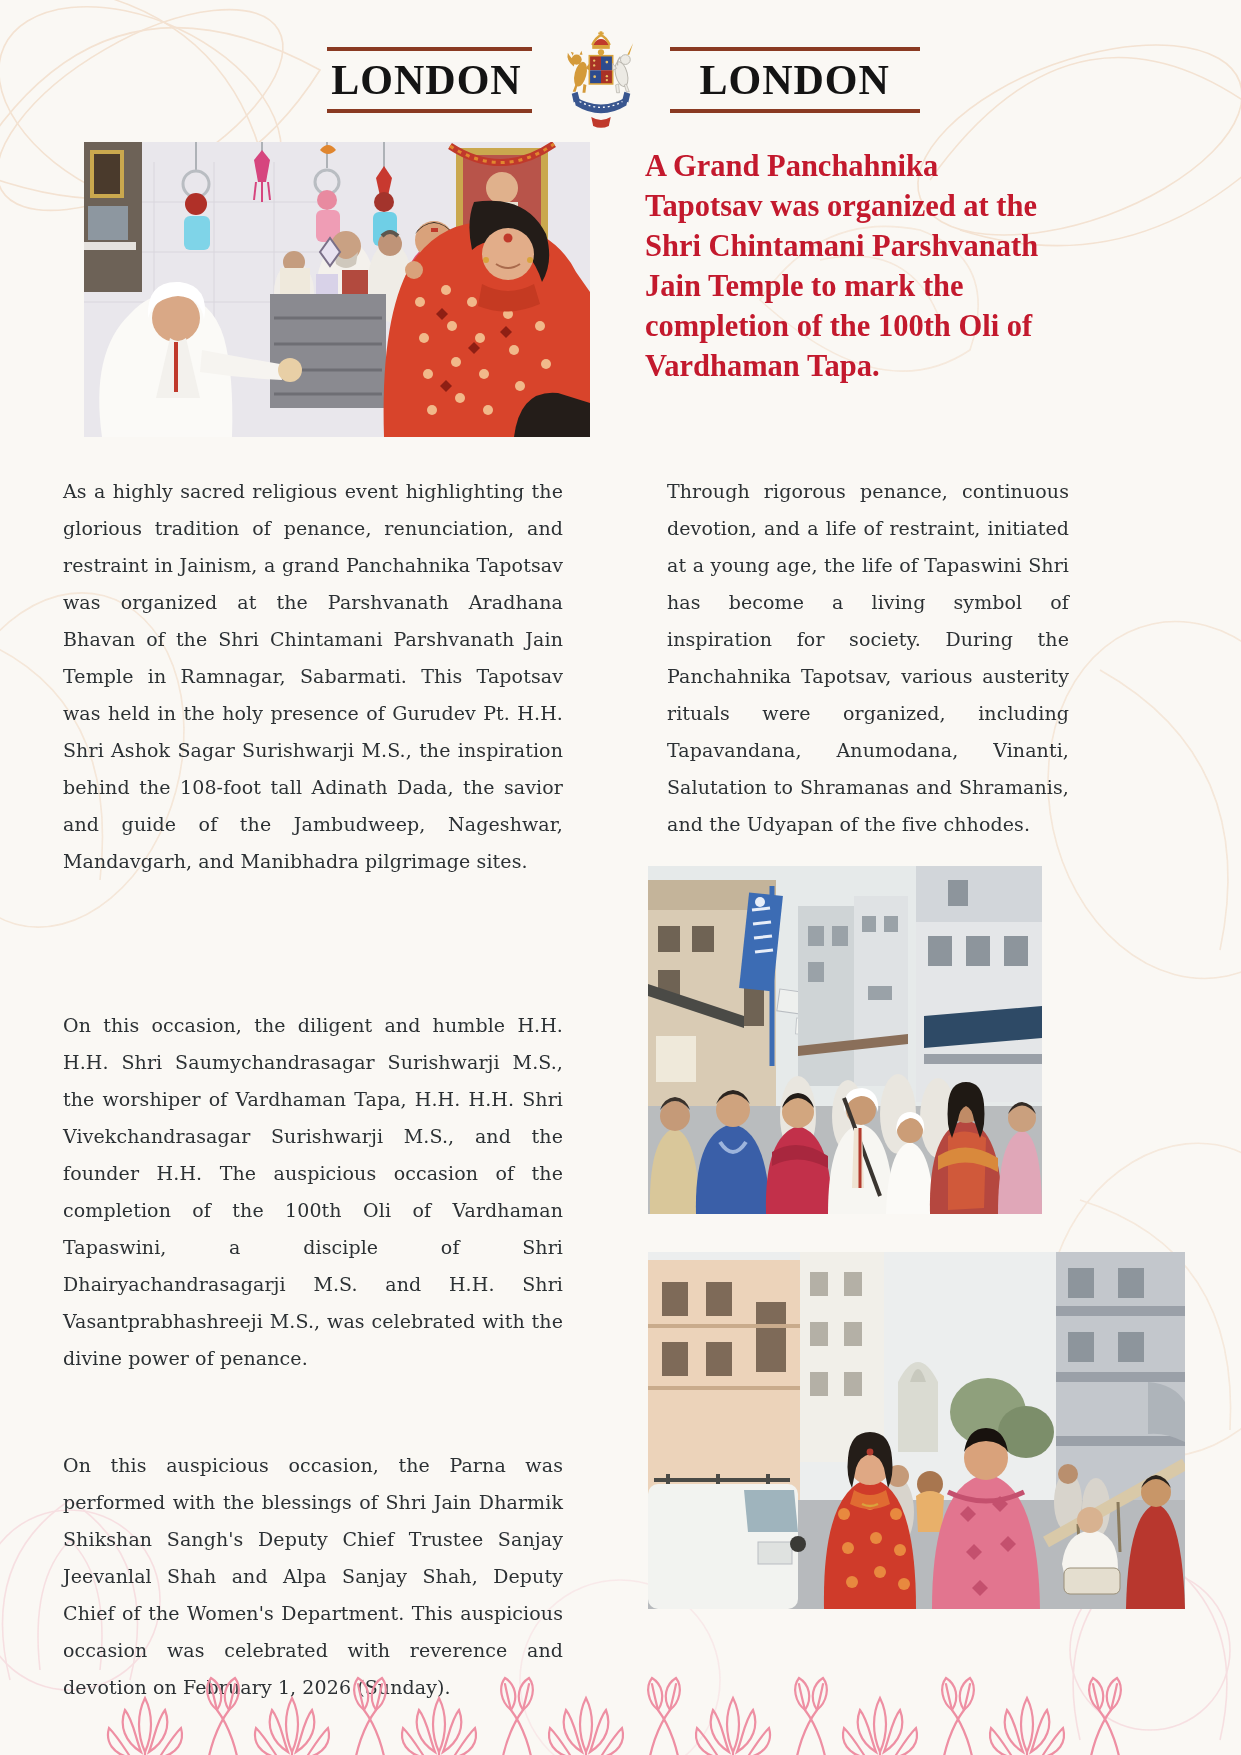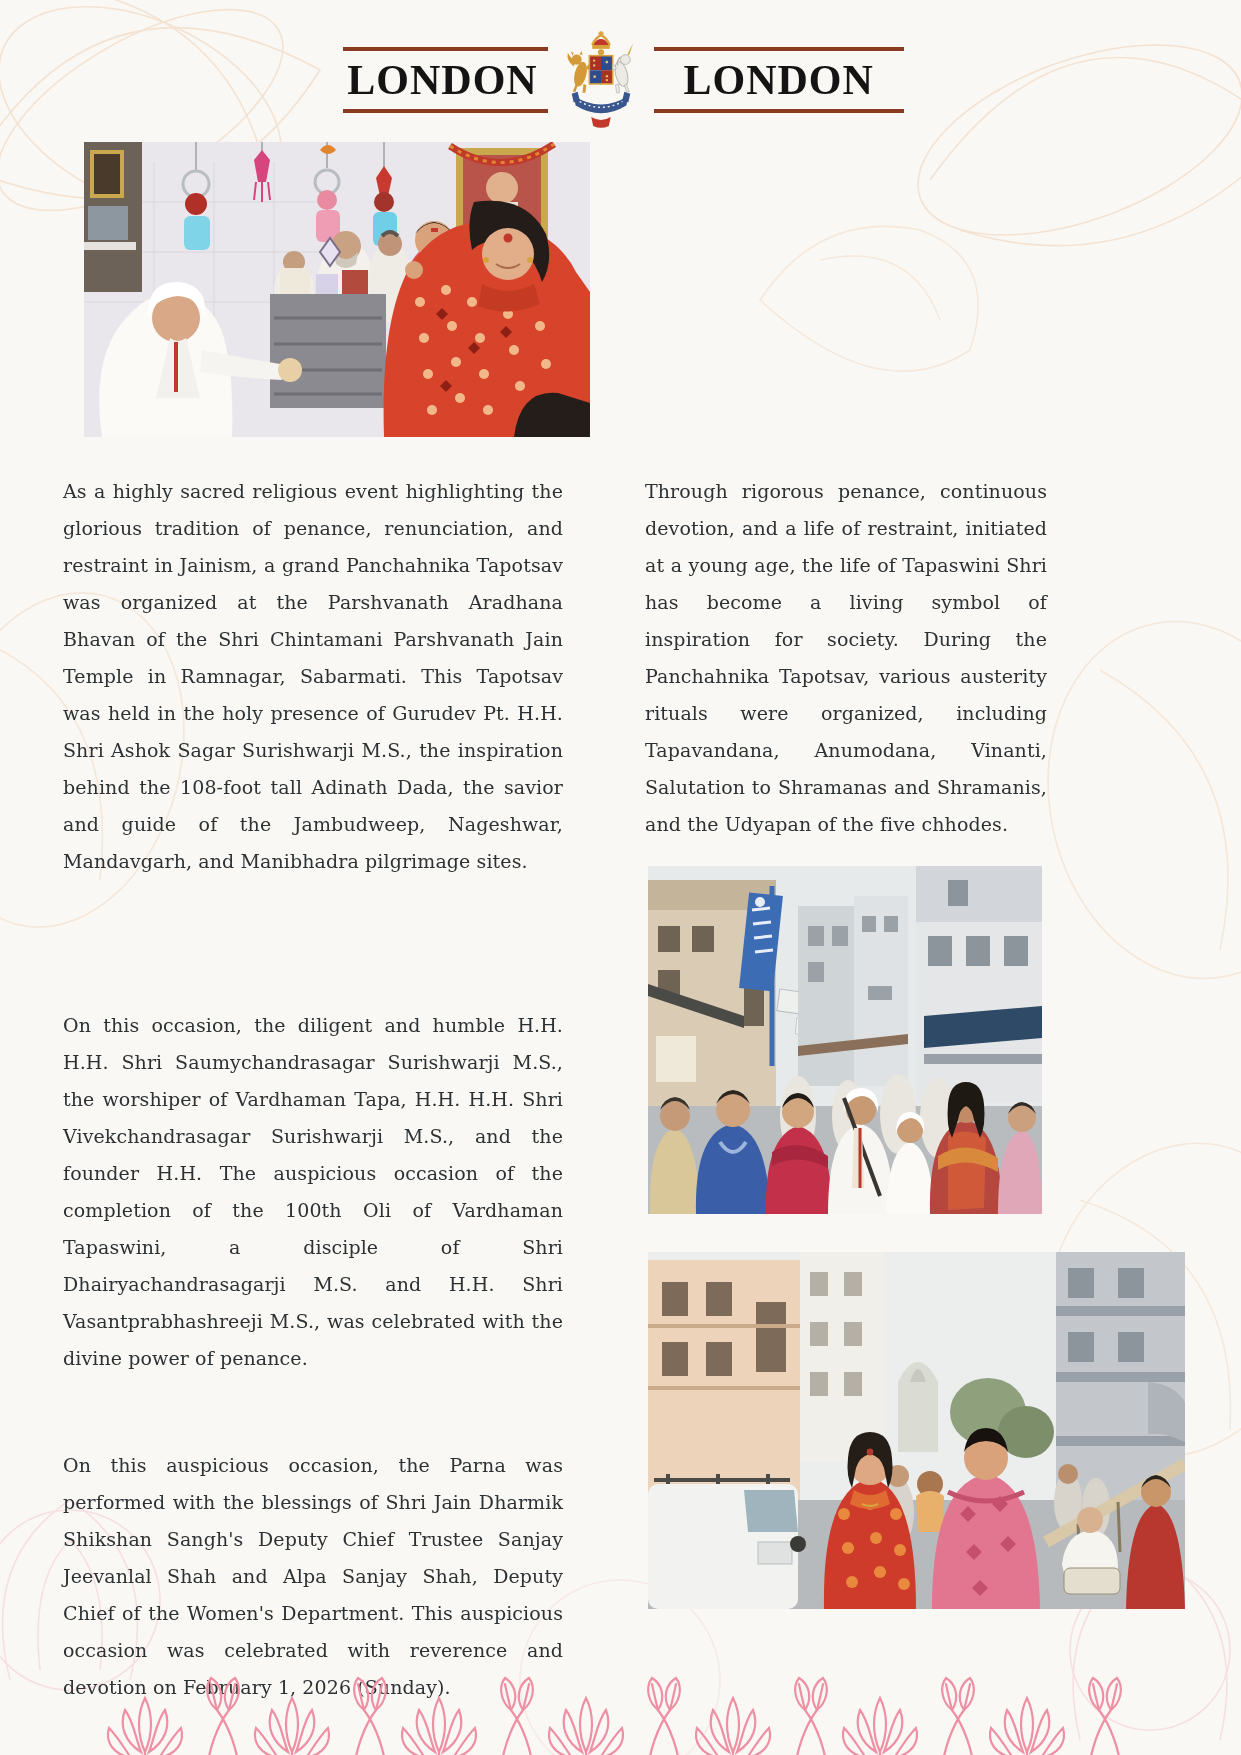--- a/index.html
+++ b/index.html
@@ -9,21 +9,21 @@
     position:relative; width:1241px; height:1755px;
     background:#faf8f4; overflow:hidden;
     font-family:"DejaVu Serif", serif;
   }
   .layer-motifs { position:absolute; inset:0; z-index:0; }
   .content { position:absolute; inset:0; z-index:1; }
 
   
   .masthead {
     position:absolute; top:26px; left:0; width:100%;
-    display:flex; justify-content:center; align-items:center; gap:14px;
+    display:flex; justify-content:center; align-items:center; gap:30px;
   }
   .mast-block { display:flex; flex-direction:column; }
   .mast-rule { height:4px; background:#8a3a22; }
   .mast-title {
     font-family:"Liberation Serif", serif; font-weight:700;
     font-size:42px; line-height:58px; color:#141414;
     letter-spacing:1px; padding:0 10px; text-align:center;
   }
   .mast-block.left .mast-rule { width:205px; align-self:flex-end; }
   .mast-block.right .mast-rule { width:250px; align-self:flex-start; }
@@ -37,21 +37,21 @@
   }
 
   
   .para {
     position:absolute; text-align:justify;
     font-size:19px; line-height:37px; color:#2c3134;
     letter-spacing:0.1px;
     margin-top:7px;
   }
   .col-left  { left:63px;  width:500px; }
-  .col-right { left:645px; width:402px; }
+  .col-right { left:667px; width:402px; }
   .p1 { top:466px; }
   .p2 { top:1000px; }
   .p3 { top:1440px; }
   .p4 { top:466px; }
 
   
   .photo { position:absolute; display:block; }
   .photo-1 { left:84px;  top:142px;  width:506px; height:295px; }
   .photo-2 { left:648px; top:866px;  width:394px; height:348px; }
   .photo-3 { left:648px; top:1252px; width:537px; height:357px; }
@@ -310,20 +310,21 @@
         <circle cx="402" cy="118" r="3" fill="#d9a33c"></circle>
           <circle cx="446" cy="118" r="3" fill="#d9a33c"></circle>
         <path d="M398 142 q26 14 52 0 l6 20 q-32 14 -62 2 Z" fill="#c53a22"></path>
       </g>
 
       <path d="M430 295 q6 -48 44 -44 l32 10 0 34 Z" fill="#241d19"></path>
 
       <circle cx="330" cy="128" r="9" fill="#d9a27b"></circle>
     </svg>
 
+    <h1 class="headline">A Grand Panchahnika Tapotsav was organized at the Shri Chintamani Parshvanath Jain Temple to mark the completion of the 100th Oli of Vardhaman Tapa.</h1>
 
     <p class="para col-left p1">As a highly sacred religious event highlighting the glorious tradition of penance, renunciation, and restraint in Jainism, a grand Panchahnika Tapotsav was organized at the Parshvanath Aradhana Bhavan of the Shri Chintamani Parshvanath Jain Temple in Ramnagar, Sabarmati. This Tapotsav was held in the holy presence of Gurudev Pt. H.H. Shri Ashok Sagar Surishwarji M.S., the inspiration behind the 108-foot tall Adinath Dada, the savior and guide of the Jambudweep, Nageshwar, Mandavgarh, and Manibhadra pilgrimage sites.</p>
     <p class="para col-left p2">On this occasion, the diligent and humble H.H. H.H. Shri Saumychandrasagar Surishwarji M.S., the worshiper of Vardhaman Tapa, H.H. H.H. Shri Vivekchandrasagar Surishwarji M.S., and the founder H.H. The auspicious occasion of the completion of the 100th Oli of Vardhaman Tapaswini, a disciple of Shri Dhairyachandrasagarji M.S. and H.H. Shri Vasantprabhashreeji M.S., was celebrated with the divine power of penance.</p>
     <p class="para col-left p3">On this auspicious occasion, the Parna was performed with the blessings of Shri Jain Dharmik Shikshan Sangh's Deputy Chief Trustee Sanjay Jeevanlal Shah and Alpa Sanjay Shah, Deputy Chief of the Women's Department. This auspicious occasion was celebrated with reverence and devotion on February 1, 2026 (Sunday).</p>
     <p class="para col-right p4">Through rigorous penance, continuous devotion, and a life of restraint, initiated at a young age, the life of Tapaswini Shri has become a living symbol of inspiration for society. During the Panchahnika Tapotsav, various austerity rituals were organized, including Tapavandana, Anumodana, Vinanti, Salutation to Shramanas and Shramanis, and the Udyapan of the five chhodes.</p>
 
     <svg class="photo photo-2" viewBox="0 0 394 348" preserveAspectRatio="none" role="img">
       <rect width="394" height="348" fill="#e6eaea"></rect>
 
       <rect x="0" y="14" width="128" height="230" fill="#d9cbb4"></rect>

